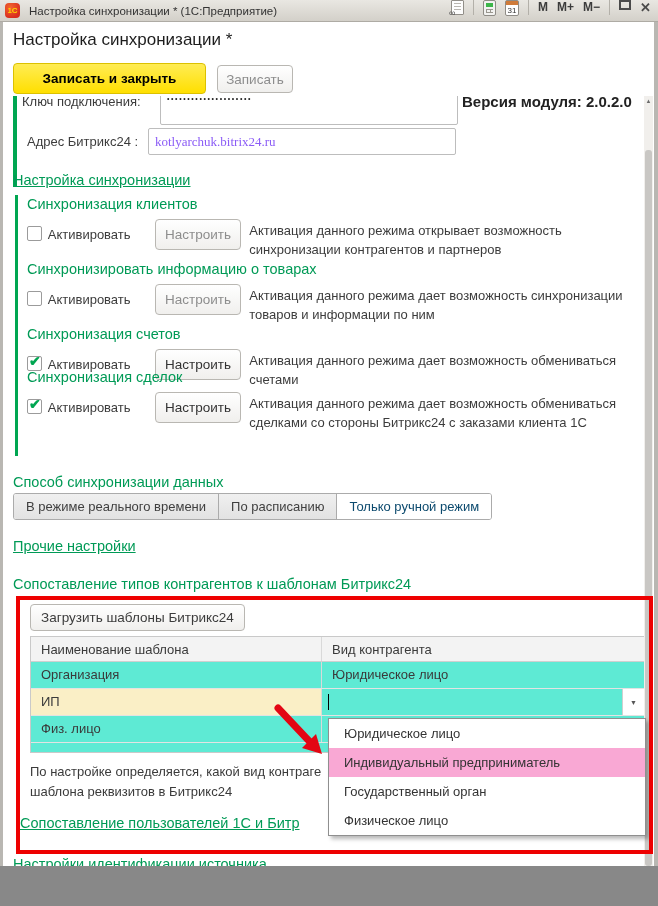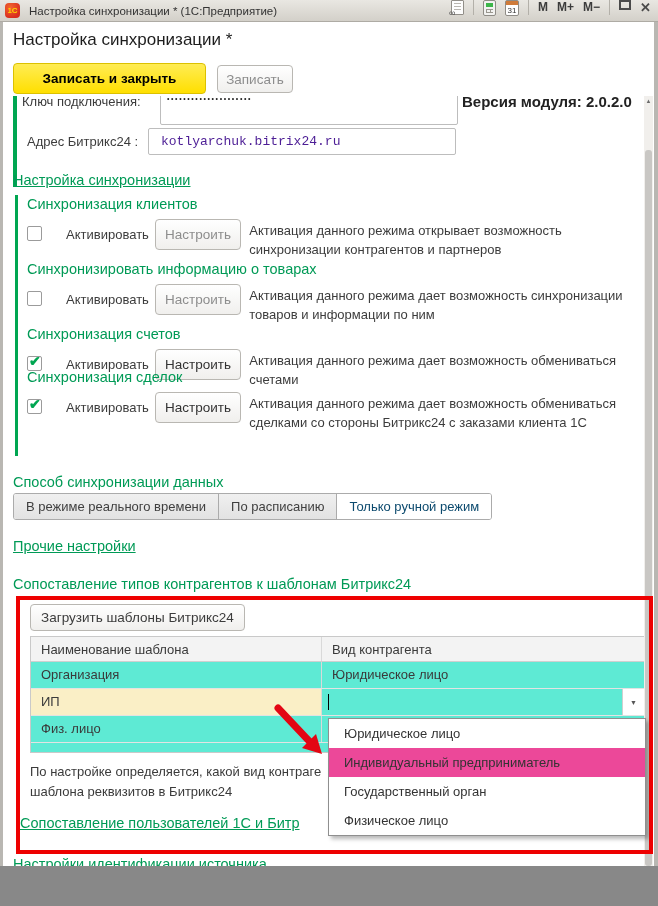--- a/index.html
+++ b/index.html
@@ -47,36 +47,36 @@
                  color:#000; font-weight:bold; }
   .save-close { left:13px; top:63px; width:193px; height:31px; }
   .save { left:217px; top:65px; width:76px; height:28px; }
 
   
   .gbar { background:#00A651; }
   .clip { overflow:hidden; }
   .lbl { font-size:13px; color:#3c3c3c; }
   .field { border:1px solid #bdbdbd; border-radius:2px; background:#fff; }
   .dots { font-size:7px; letter-spacing:1.6px; color:#222; padding:3px 0 0 6px; }
-  input.text { font-family:Liberation Mono, monospace; font-size:13px; color:#4c1d95; padding-left:12px; outline:none; }
+  input.text { font-family:Liberation Serif, serif; font-size:13px; color:#8b5cf6; padding-left:6px; outline:none; }
   .version { font-size:15px; font-weight:bold; color:#222; }
 
   
   .green { color:#009A56; }
   .glink { color:#009A56; text-decoration:underline; cursor:pointer; }
   .h14 { font-size:14.5px; }
 
   
   .group { position:absolute; left:27px; width:615px; }
   .g-head { font-size:14.5px; color:#009A56; }
   .g-row { display:flex; align-items:flex-start; margin-top:7px; }
   .cb { width:15px; height:15px; border:1px solid #9b9b9b; border-radius:2px; background:#fff;
         margin-top:7px; position:relative; }
   .cb span { position:absolute; left:1px; top:-4px; font-size:14px; font-weight:bold; color:#00A651; }
-  .cb-lbl { width:103px; margin:8px 0 0 6px; font-size:13px; color:#3c3c3c;text-align:right; }
+  .cb-lbl { width:103px; margin:8px 0 0 6px; font-size:13px; color:#3c3c3c; }
   .cfg { width:88px; height:31px; margin-left:6px; }
   .cfg.enabled { color:#333; }
   .desc { margin:2px 0 0 8px; width:400px; font-size:13px; line-height:19px; color:#3c3c3c; white-space:pre-line; }
 
   
   .seg { left:13px; top:493px; height:27px; display:flex; border:1px solid #ababab; border-radius:3px; overflow:hidden; }
   .seg-opt { padding:0 12px; line-height:25px; font-size:13px; color:#3f3f3f;
              background:linear-gradient(#f0f0f0,#e2e2e2); border-right:1px solid #ababab; cursor:pointer; white-space:nowrap; }
   .seg-opt:last-child { border-right:none; }
   .seg-opt.sel { background:#fff; color:#0c4a6e; }
@@ -94,21 +94,21 @@
   .caret { position:absolute; left:6px; top:5px; width:1px; height:16px; background:#000; }
   .combo-btn { position:absolute; right:0; top:0; bottom:0; width:22px; border-left:1px solid #cfcfcf;
                display:flex; align-items:center; justify-content:center; font-size:7px; color:#555; background:#fff; cursor:pointer; }
   .note { left:30px; top:762px; width:600px; font-size:13px; line-height:20px; color:#3a3a3a; white-space:pre-line; }
   .users-link { left:20px; top:815px; font-size:14.5px; white-space:nowrap; max-width:312px; overflow:hidden; }
 
   
   .dropdown { left:328px; top:718px; width:318px; background:#fff; border:1px solid #8f8f8f;
               box-shadow:3px 3px 4px rgba(0,0,0,.28); z-index:20; }
   .dd-item { height:29px; line-height:29px; padding-left:15px; font-size:13px; color:#333; cursor:pointer; }
-  .dd-item.hl { background:#ec4899; }
+  .dd-item.hl { background:#f9a8d4; }
 
   
   .anno-rect { left:16px; top:596px; width:637px; height:258px; border:4px solid #EE0000;
                z-index:30; pointer-events:none; }
   .anno-arrow { left:272px; top:702px; z-index:40; pointer-events:none; }
 
   
   .src-link { left:13px; top:856px; font-size:14.5px; }
   .retries-lbl { left:13px; top:888px; }
   .num-input { position:absolute; left:228px; top:882px; width:30px; height:26px; text-align:center;

